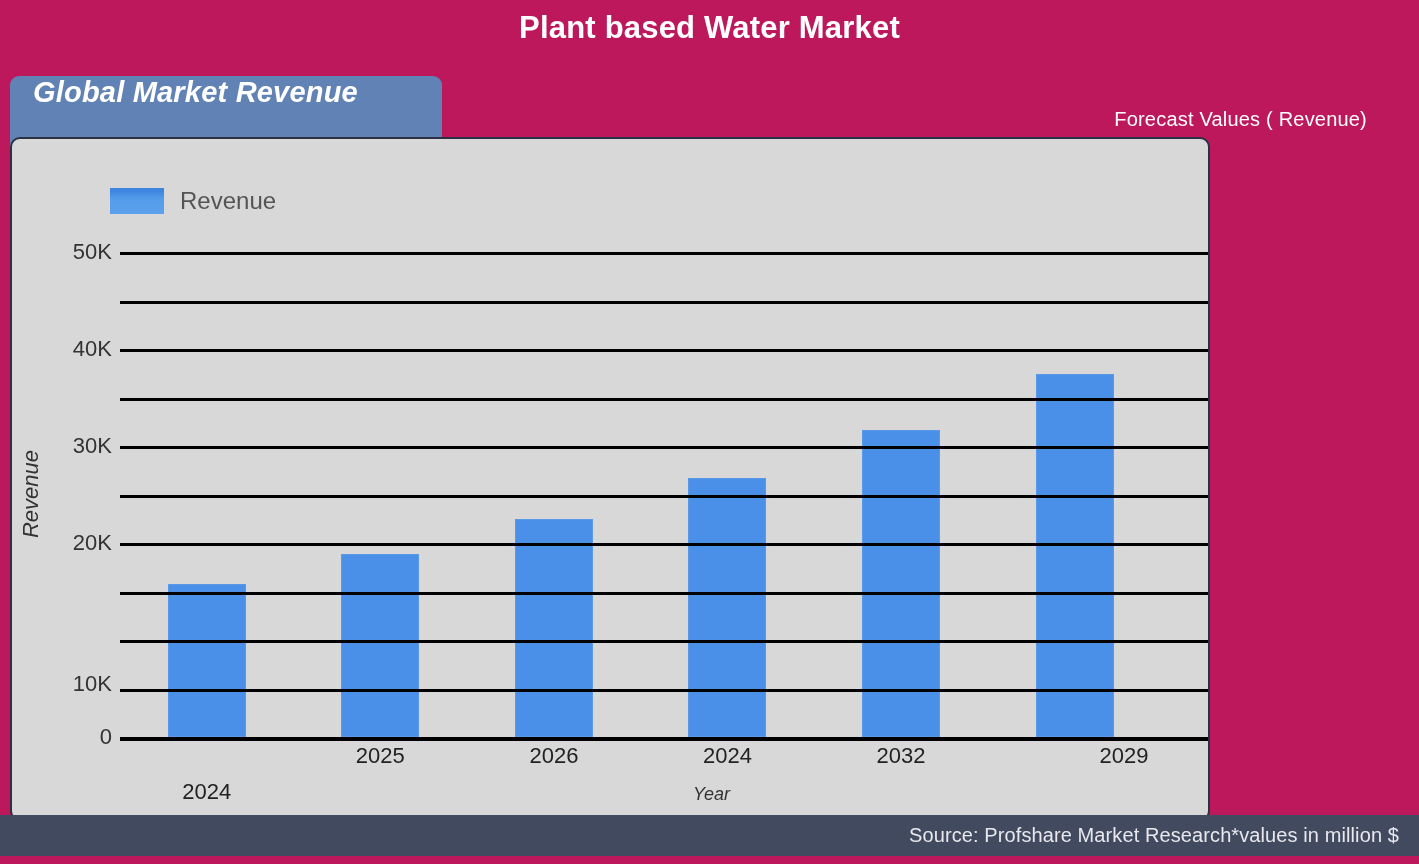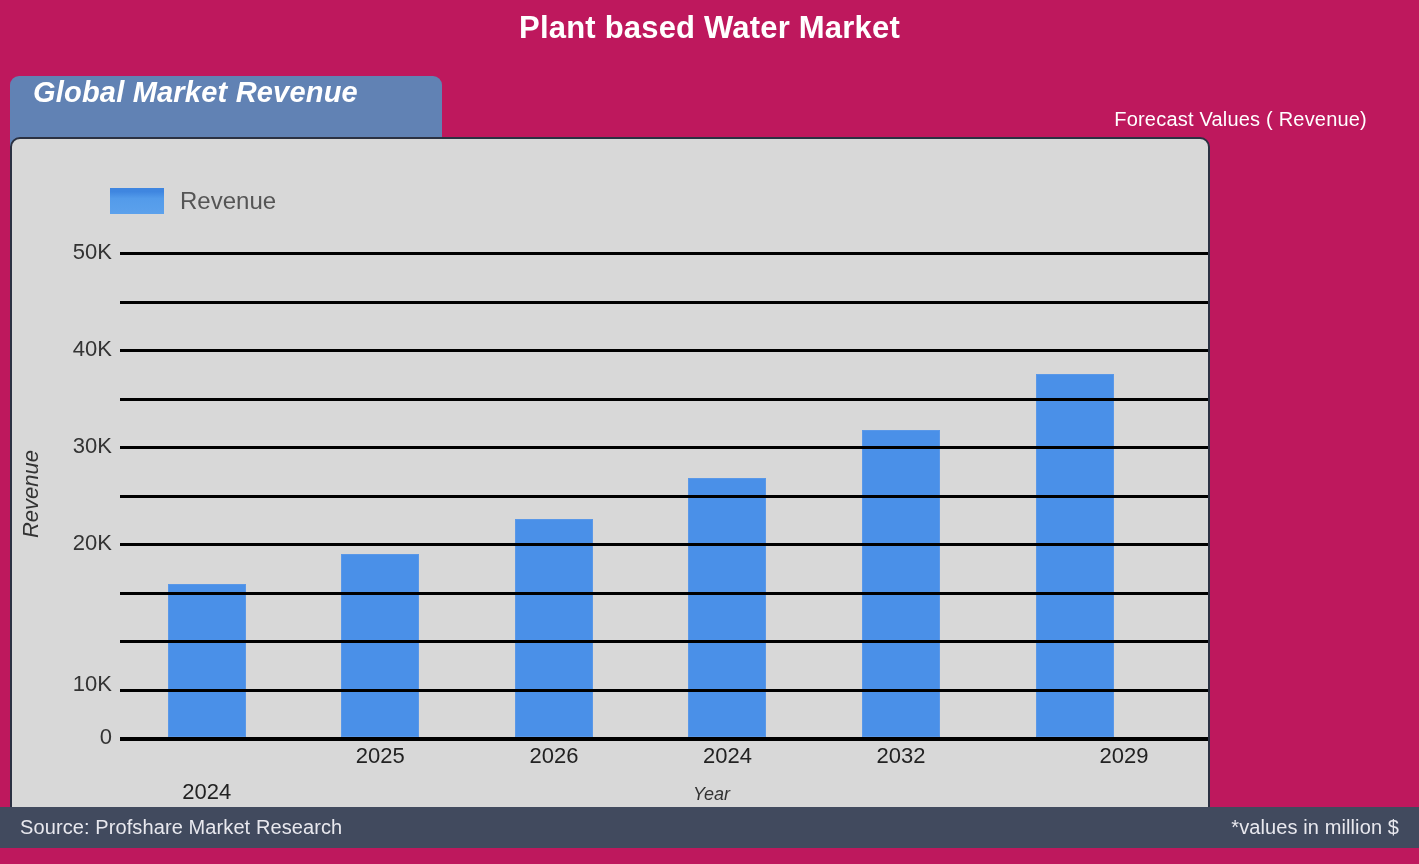--- a/index.html
+++ b/index.html
@@ -169,26 +169,26 @@
     position: absolute;
     left: 108px; top: 598px;
     width: 1215px;
     height: 0;
     border-top: 4px solid #000000;
   }
 
   
   .footer {
     position: absolute;
-    left: 0; bottom: 16px;
+    left: 0; bottom: 8px;
     width: 1419px; height: 41px;
     background: #414a5e;
     display: flex;
     align-items: center;
-    justify-content: space-between;
+    justify-content: flex-end;
     padding: 0 20px;
   }
   .footer-text {
     color: #e8e8ee;
     font-size: 20px;
     letter-spacing: 0.1px;
   }
 </style>
 </head>
 <body>

